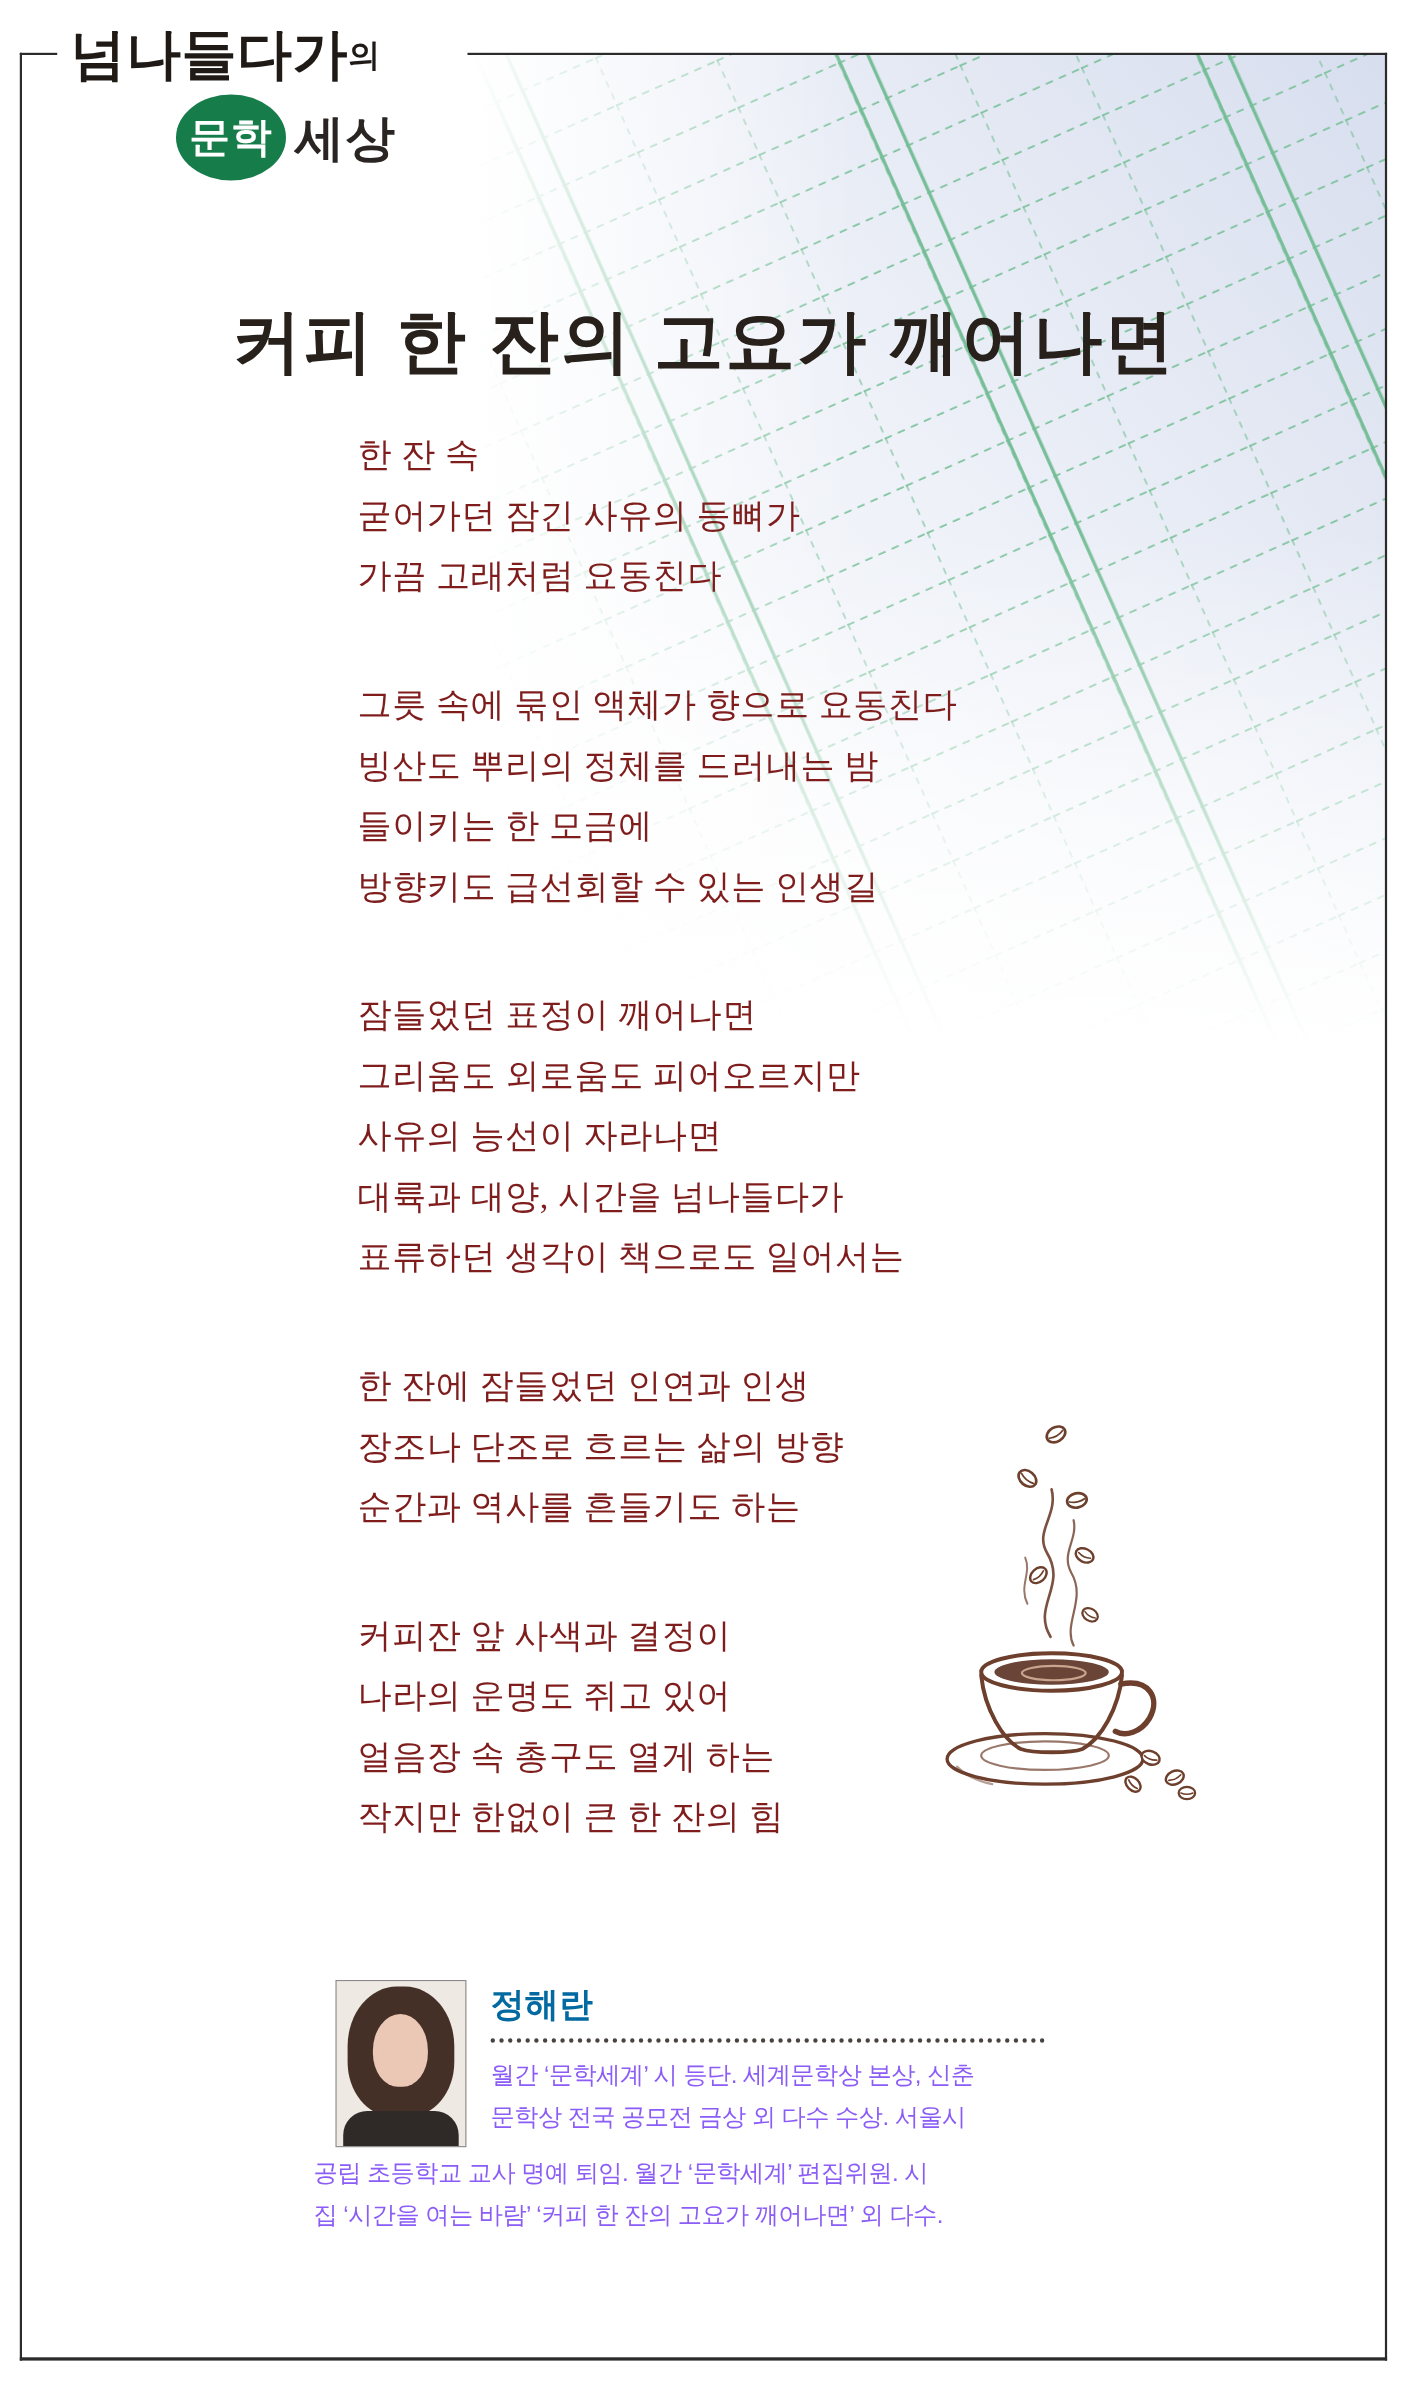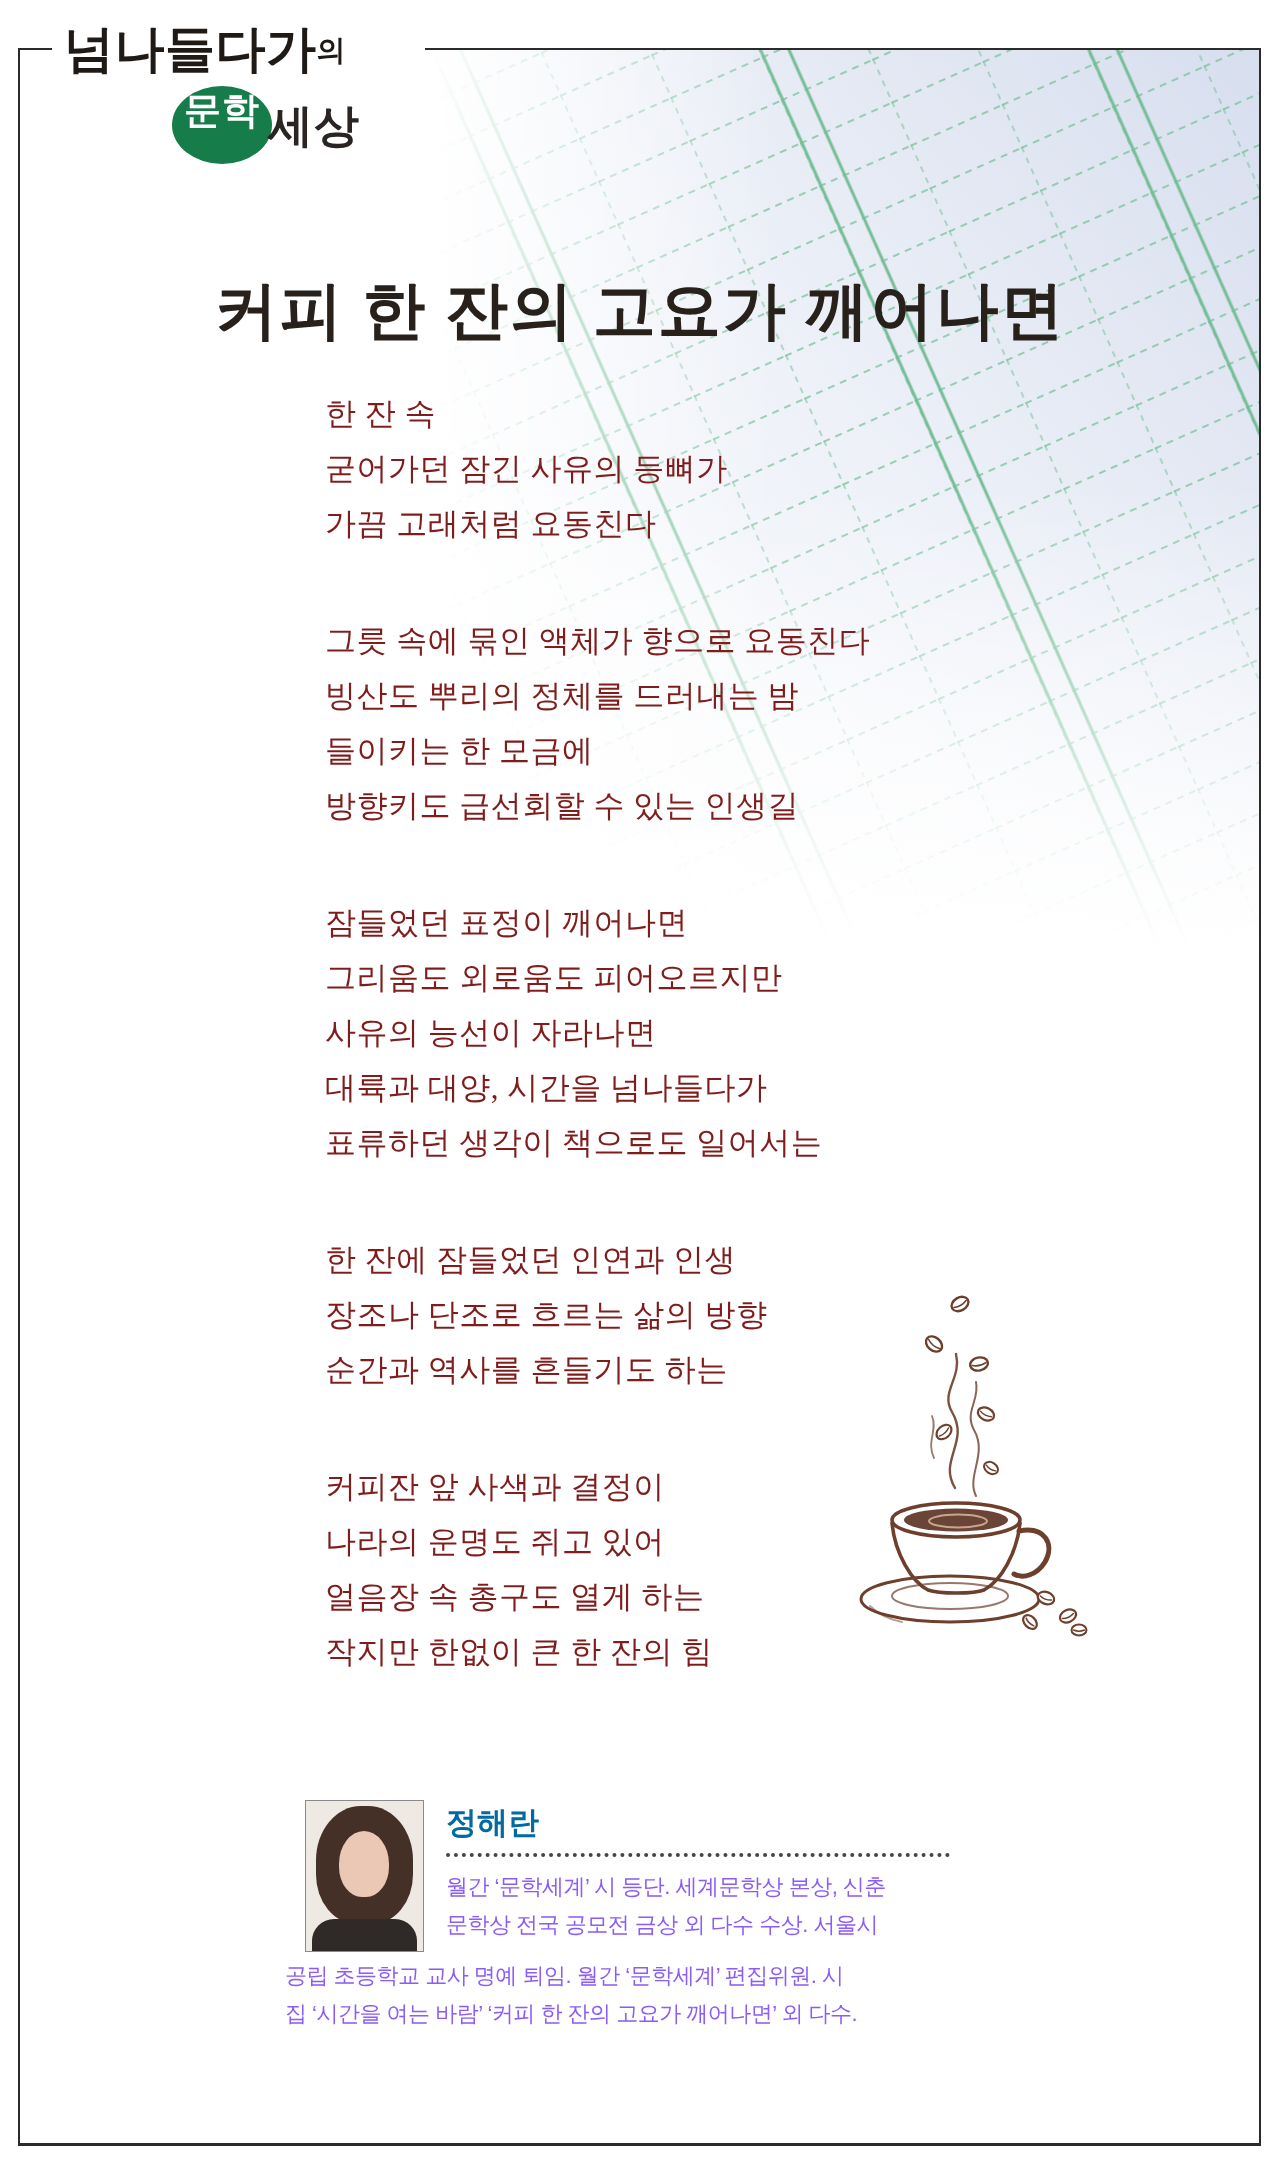--- a/index.html
+++ b/index.html
@@ -22,32 +22,32 @@
       linear-gradient(205deg,rgba(255,255,255,0) 55%,#ffffff 92%);
   }
   
   .header-assoc{
     position:absolute;left:60px;top:16px;z-index:6;
     font-size:50px;font-weight:800;letter-spacing:0.5px;color:#1f1a16;
     background:#fff;padding:0 8px 0 4px;
   }
   .header-assoc .suffix{font-size:29px;font-weight:700;vertical-align:6px;}
   .badge{
-    position:absolute;left:172px;top:86px;width:100px;height:78px;z-index:6;
-    border-radius:50%;display:flex;align-items:flex-start;justify-content:center;
+    position:absolute;left:160px;top:86px;width:100px;height:78px;z-index:6;
+    border-radius:50%;display:flex;align-items:center;justify-content:center;
     color:#ffffff;font-size:37px;font-weight:800;letter-spacing:1px;
   }
   .badge-word{
     position:absolute;left:268px;top:96px;z-index:6;
     font-size:45px;font-weight:800;color:#2a2522;letter-spacing:1px;
   }
   
   .poem-title{
     position:absolute;left:0;top:226px;width:1280px;z-index:4;
-    text-align:center;font-family:Liberation Serif, serif;
+    text-align:center;font-family:Liberation Sans, sans-serif;
     font-size:63px;font-weight:900;letter-spacing:2px;color:#28211b;
   }
   
   .poem{
     position:absolute;left:325px;top:386px;z-index:4;
     font-family:"Liberation Serif", serif;font-size:31px;color:#7f1d1d;
   }
   .poem p{margin:0;line-height:55px;letter-spacing:0.5px;}
   .stanza{margin:0 0 62px 0;}
   

